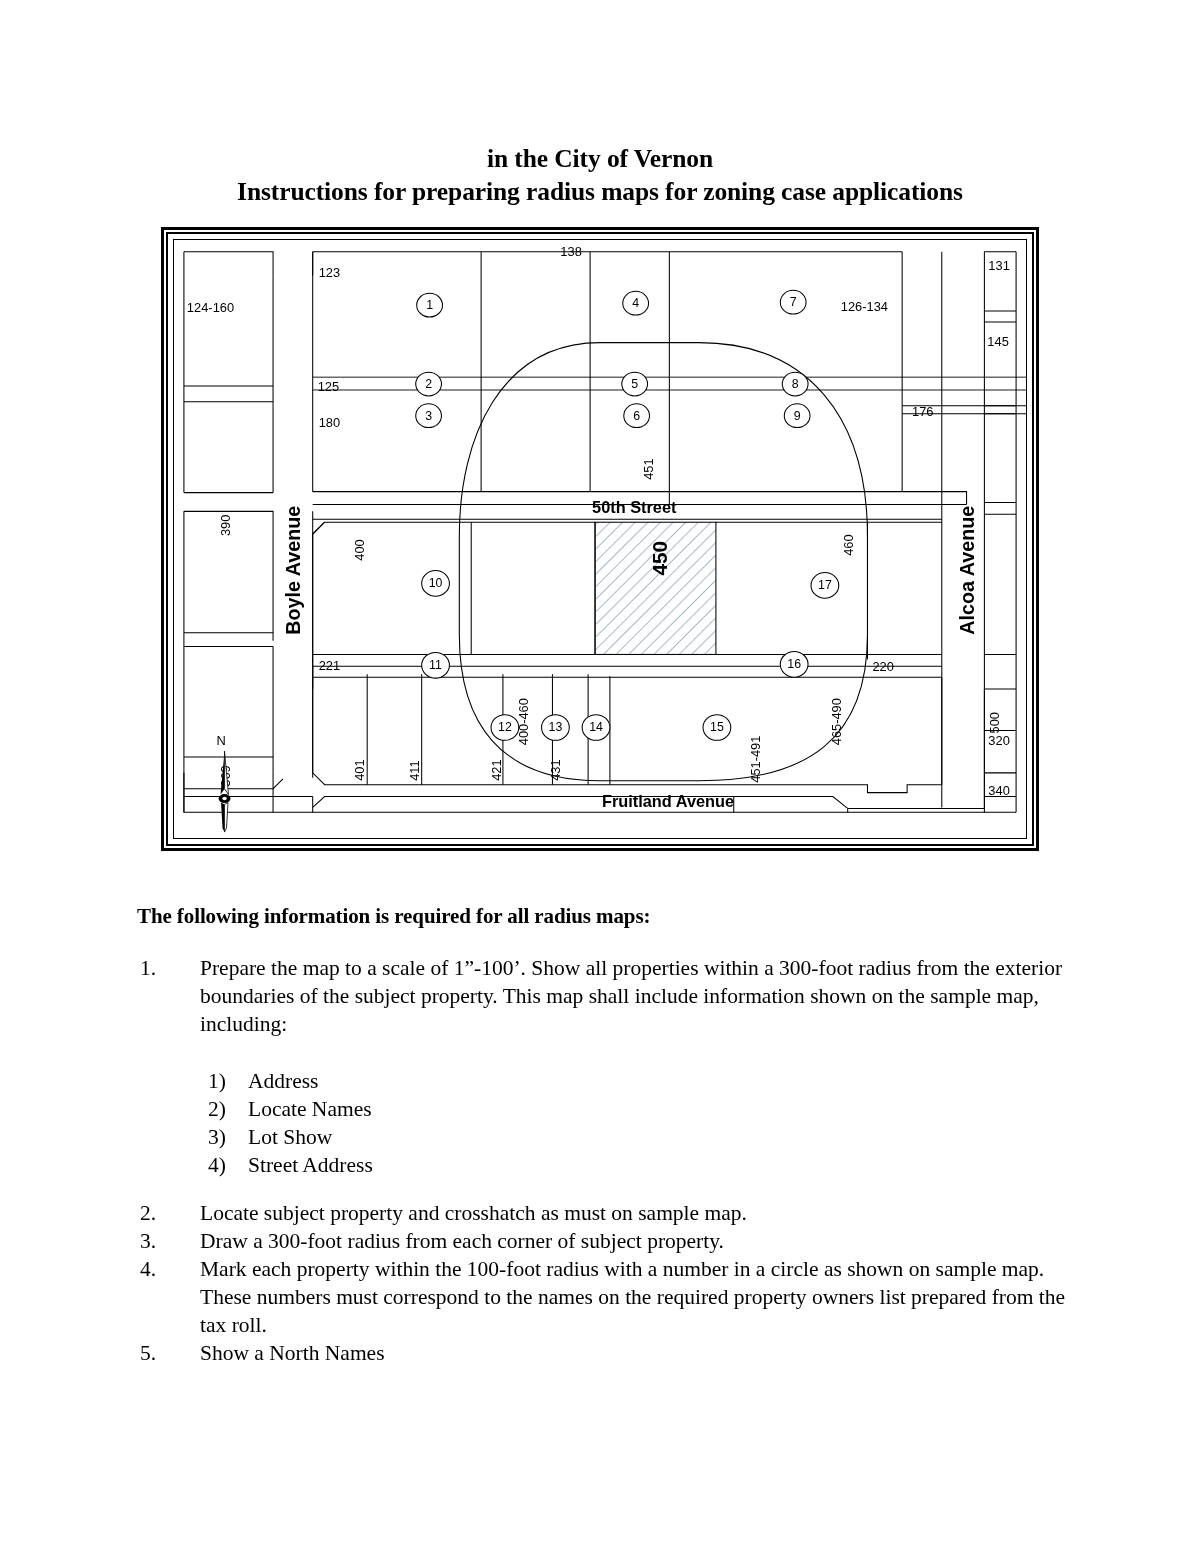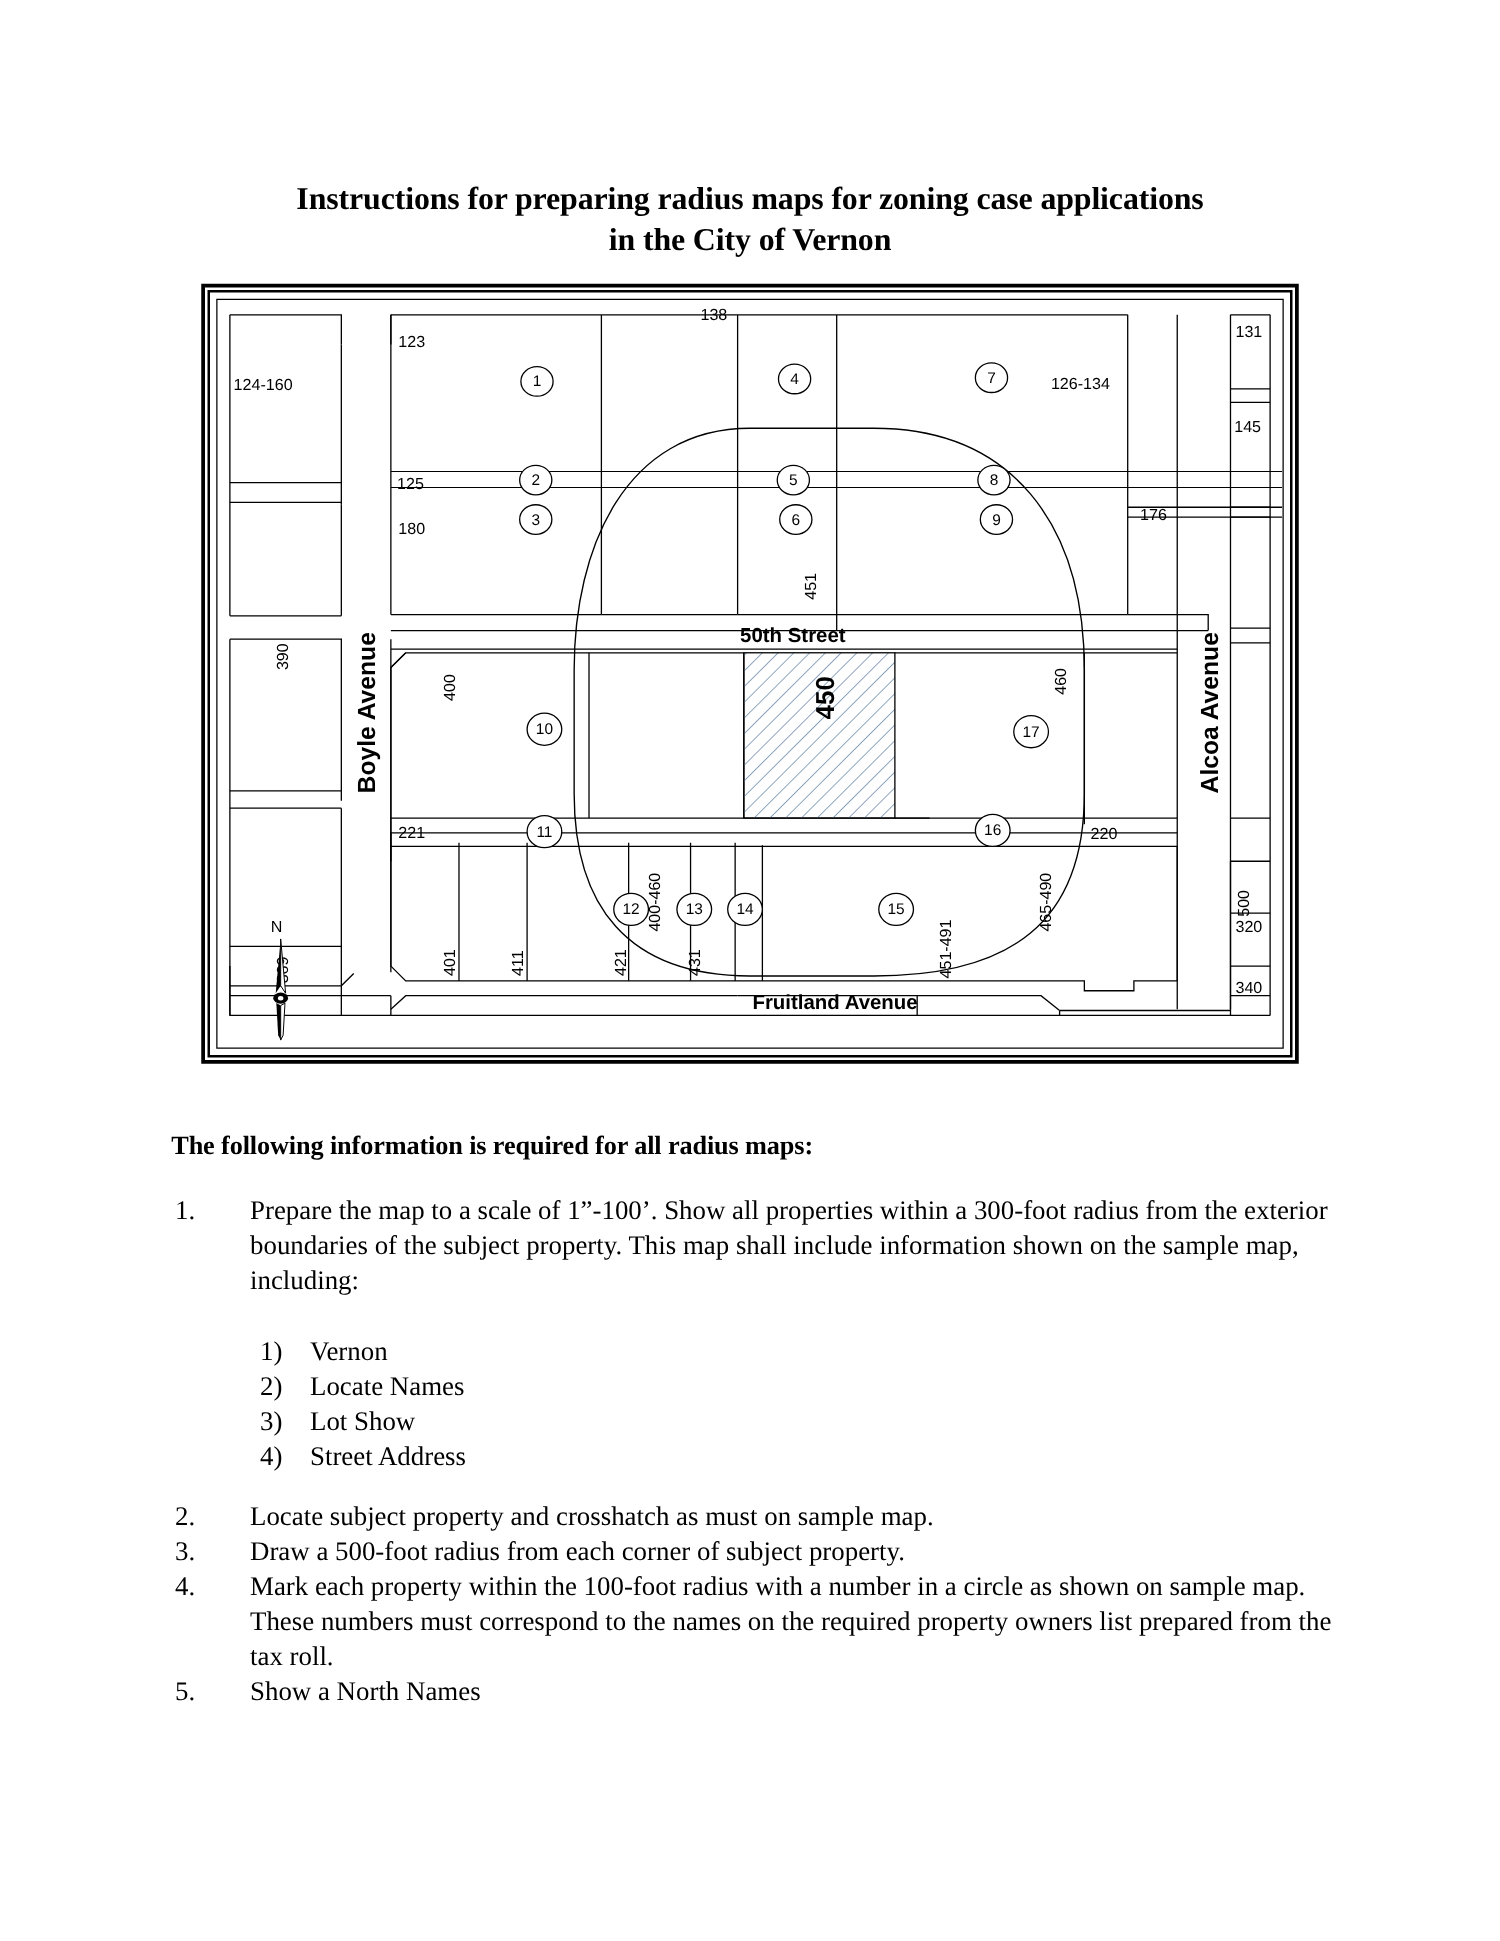--- a/index.html
+++ b/index.html
@@ -159,22 +159,22 @@
   }
   .lot { fill: none; stroke: #000; stroke-width: 1.05; }
   .lotthin { fill: none; stroke: #000; stroke-width: 0.9; }
   .radius-arc { fill: none; stroke: #000; stroke-width: 1.1; }
   .circ { fill: #fff; stroke: #000; stroke-width: 1.05; }
 </style>
 </head>
 <body>
 
 <div id="doc-title">
+  <div>in the City of Vernon</div>
   <div>Instructions for preparing radius maps for zoning case applications</div>
-  <div>in the City of Vernon</div>
 </div>
 
 <div id="map-frame">
   <div id="map-frame-inner">
     <div id="map-canvas-wrap">
       <svg id="map-svg" viewBox="0 0 860 606" preserveAspectRatio="none">
         <defs>
           <pattern id="hatch" width="9" height="9" patternTransform="rotate(45)" patternUnits="userSpaceOnUse">
             <line x1="0" y1="0" x2="0" y2="9" stroke="#7f99b5" stroke-width="1.4"></line>
           </pattern>
@@ -429,21 +429,21 @@
 <div id="list-top" class="num-list">
   <div class="li-row">
     <span class="li-marker">1.</span>
     <span class="li-text">Prepare the map to a scale of 1”-100’.  Show all properties within a 300-foot radius from the exterior boundaries of the subject property.  This map shall include information shown on the sample map, including:</span>
   </div>
 </div>
 
 <div id="sub-list">
   <div class="sub-row">
     <span class="sub-marker">1)</span>
-    <span>Vernon</span>
+    <span>Address</span>
   </div>
   <div class="sub-row">
     <span class="sub-marker">2)</span>
     <span>Locate Names</span>
   </div>
   <div class="sub-row">
     <span class="sub-marker">3)</span>
     <span>Lot Show</span>
   </div>
   <div class="sub-row">
@@ -452,21 +452,21 @@
   </div>
 </div>
 
 <div id="list-bottom" class="num-list">
   <div class="li-row">
     <span class="li-marker">2.</span>
     <span class="li-text">Locate subject property and crosshatch as must on sample map.</span>
   </div>
   <div class="li-row">
     <span class="li-marker">3.</span>
-    <span class="li-text">Draw a 500-foot radius from each corner of subject property.</span>
+    <span class="li-text">Draw a 300-foot radius from each corner of subject property.</span>
   </div>
   <div class="li-row">
     <span class="li-marker">4.</span>
     <span class="li-text">Mark each property within the 100-foot radius with a number in a circle as shown on sample map.  These numbers must correspond to the names on the required property owners list prepared from the tax roll.</span>
   </div>
   <div class="li-row">
     <span class="li-marker">5.</span>
     <span class="li-text">Show a North Names</span>
   </div>
 </div>

